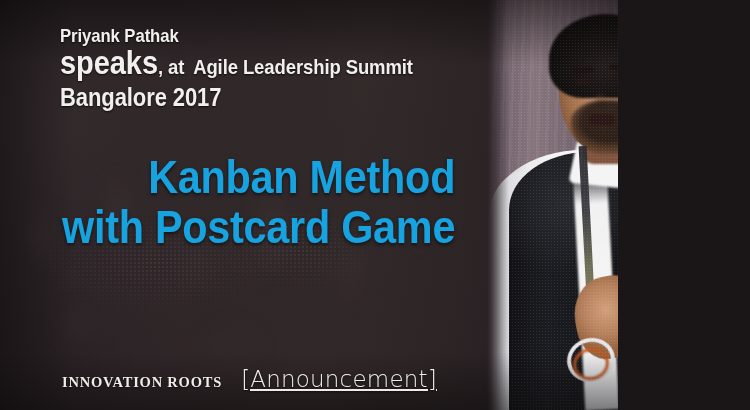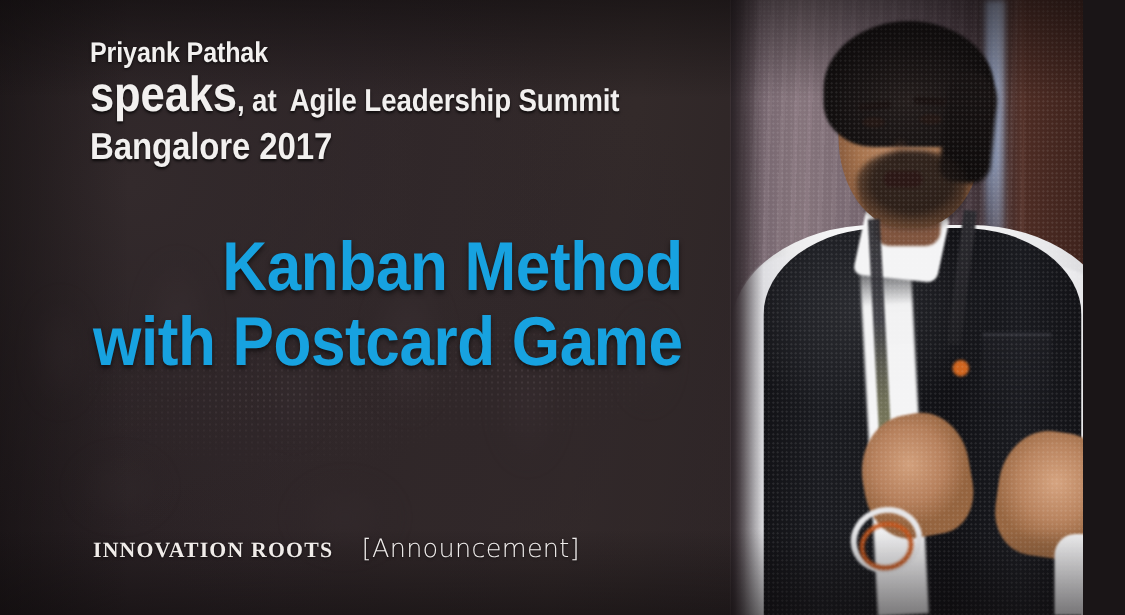--- a/index.html
+++ b/index.html
@@ -2,21 +2,21 @@
 <html><head>
 <meta charset="utf-8">
 <style>
   html, body {
     margin: 0;
     padding: 0;
     background: #1a1517;
   }
   #poster {
     position: relative;
-    width: 722px;
+    width: 618px;
     height: 410px;
     overflow: hidden;
     background: #14532d;
     font-family: "Liberation Sans", sans-serif;
     -webkit-font-smoothing: antialiased;
   }
 
   
   .bg-base {
     position: absolute;
@@ -381,44 +381,45 @@
     line-height: 50px;
     letter-spacing: -0.3px;
     white-space: nowrap;
     transform: scaleX(0.9);
     transform-origin: left center;
     text-shadow: 0 2px 4px rgba(0,0,0,0.55);
   }
 
   .footer {
     position: absolute;
-    left: 62px; top: 356px;
+    left: 62px; top: 366px;
     display: flex;
     align-items: baseline;
     z-index: 6;
     justify-content: flex-end;
   }
   .f-logo {
     color: #f0ece9;
     font-family: "Liberation Serif", serif;
     font-weight: bold;
     font-size: 14.5px;
     letter-spacing: 0.8px;
     font-variant: small-caps;
     text-transform: uppercase;
     text-shadow: 0 1px 2px rgba(0,0,0,0.6);
   }
   .f-tag {
     margin-left: 19px;
     color: #efeceb;
     font-family: "DejaVu Sans", sans-serif;
     font-weight: 300;
-    font-size: 17px;
+    font-size: 23px;
     letter-spacing: 0.2px;
     text-shadow: 0 1px 2px rgba(0,0,0,0.6);
+    text-decoration: underline;
   }
 </style>
 </head>
 <body>
 
 <div id="poster">
 
   <div class="bg-base"></div>
   <div class="bg-crowd"></div>
   <div class="bg-dots"></div>

